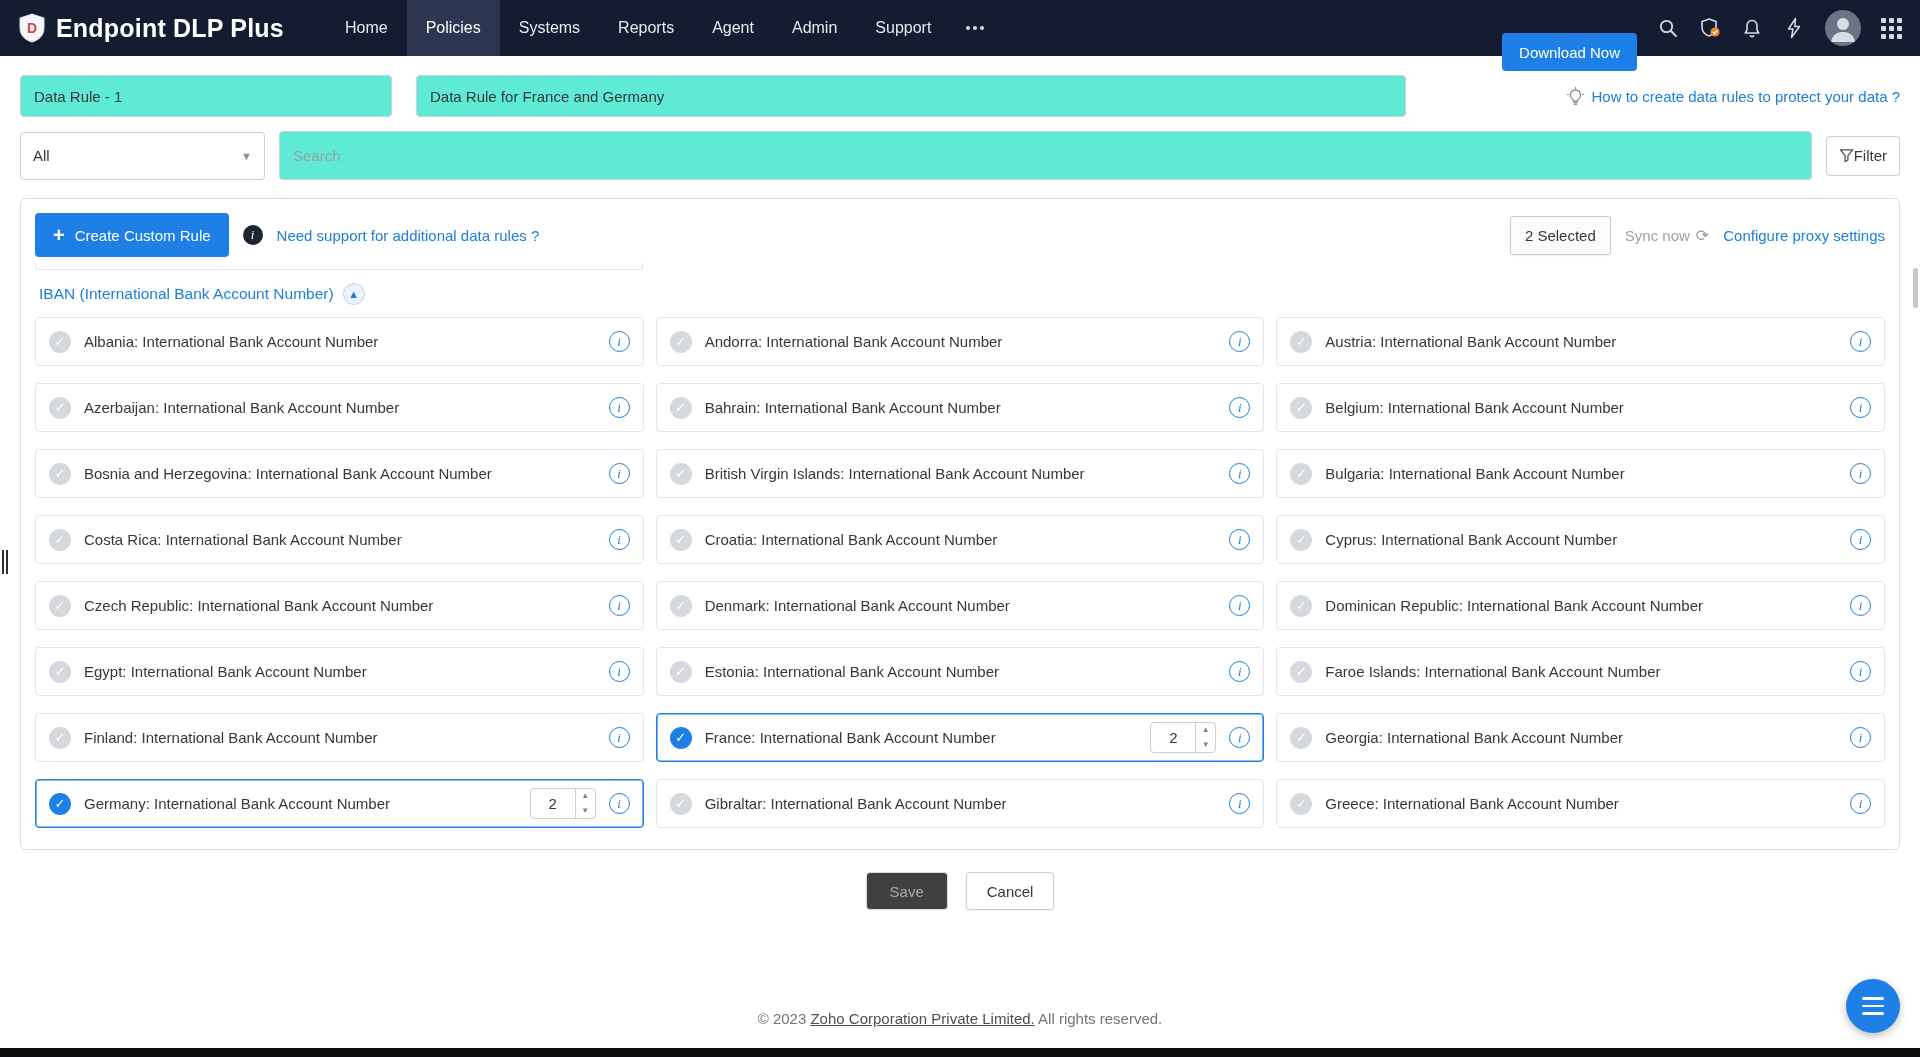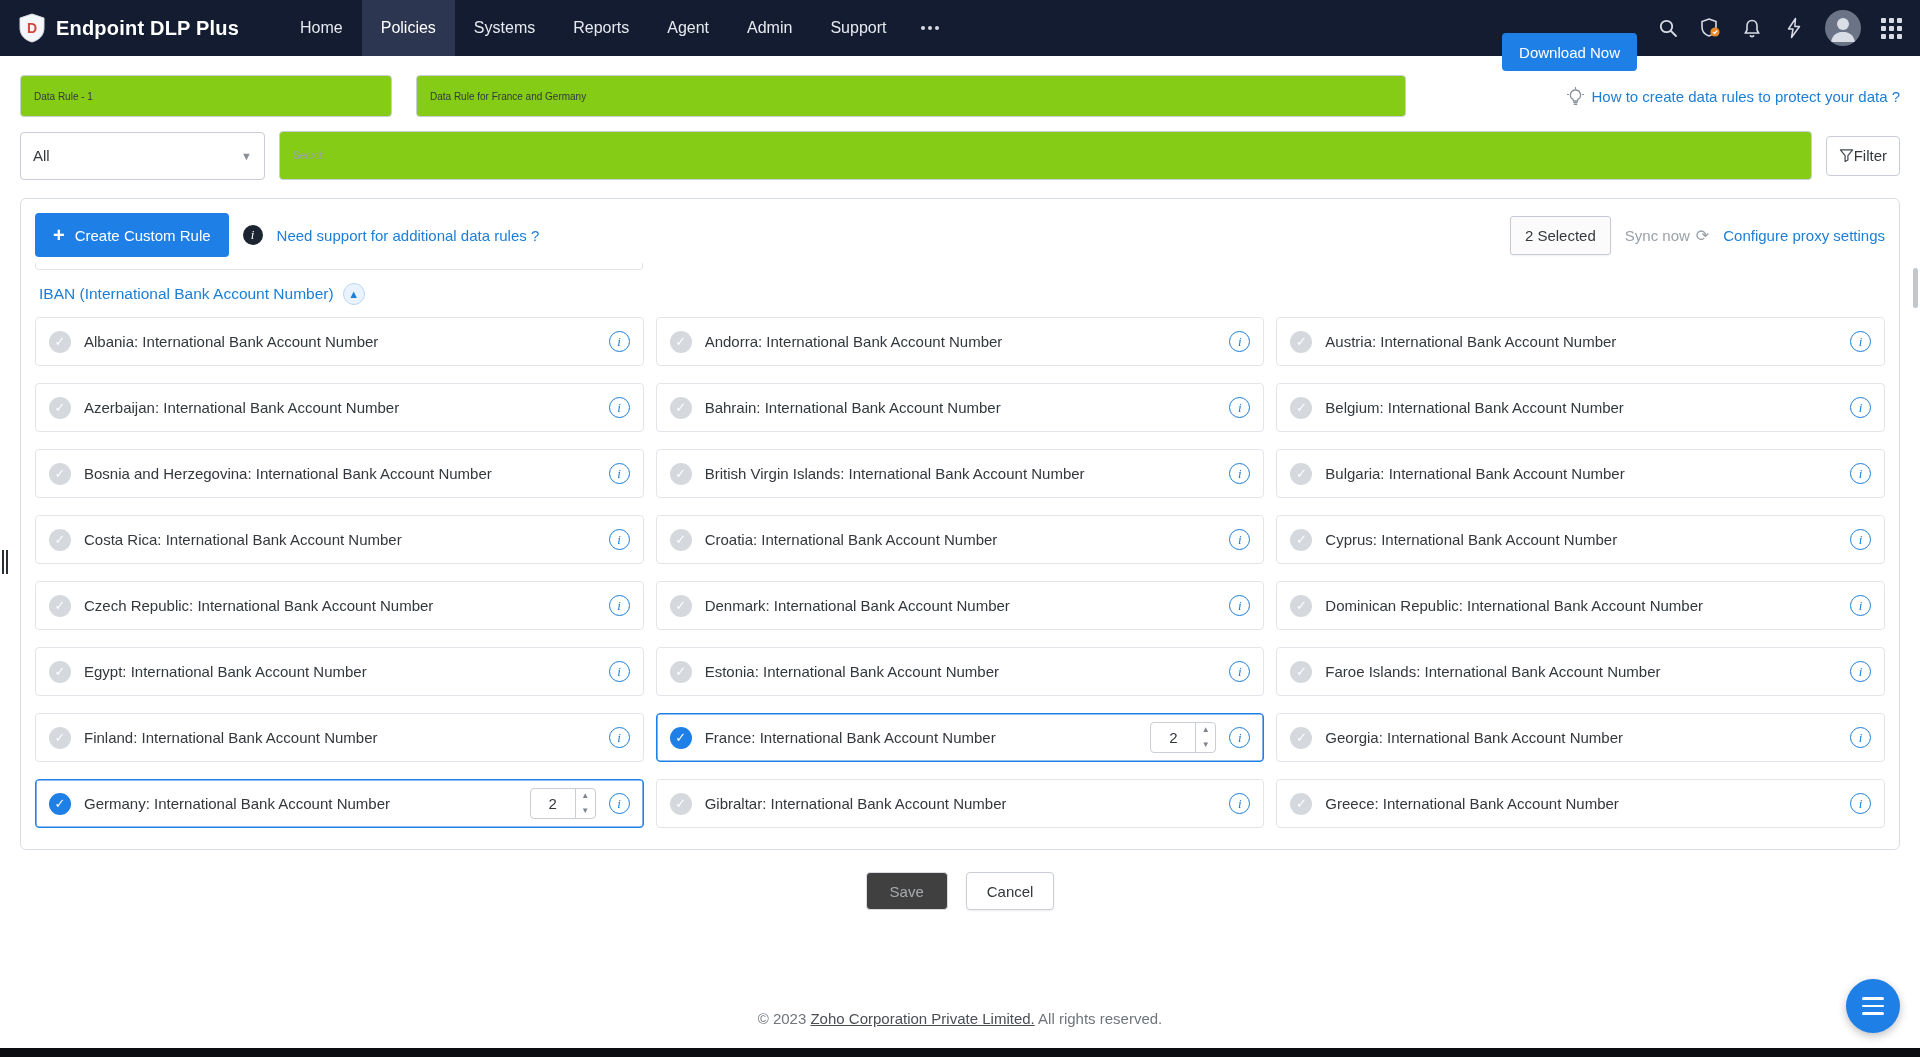--- a/index.html
+++ b/index.html
@@ -11,21 +11,21 @@
     color:#33383d;
   }
 
   
   .topnav {
     height:56px; background:#131c31; display:flex; align-items:center;
     padding:0 18px; color:#fff;
   }
   .brand { display:flex; align-items:center; gap:10px; }
   .brand-logo { width:28px; height:30px; display:block; }
-  .brand-title { font-size:20px; font-weight:bold; color:#ffffff; letter-spacing:.2px; }
+  .brand-title { font-size:25px; font-weight:bold; color:#ffffff; letter-spacing:.2px; }
   .nav-items { display:flex; margin-left:42px; height:56px; }
   .nav-item {
     padding:0 19px; line-height:56px; font-size:16px; color:#e8eaf0; cursor:pointer;
   }
   .nav-item.active { background:#2c3650; color:#ffffff; }
   .more-dots { display:flex; gap:3px; align-items:center; padding:0 16px; line-height:56px; cursor:pointer; }
   .more-dots i { width:4px; height:4px; border-radius:50%; background:#d7dbe4; display:block; }
   .nav-right { margin-left:auto; display:flex; align-items:center; gap:20px; }
   .btn-download {
     background:#1e7fe6; color:#fff; border:none; border-radius:4px;
@@ -36,21 +36,21 @@
     width:36px; height:36px; border-radius:50%; background:#6b7486; overflow:hidden;
     display:grid; place-items:center; cursor:pointer;
   }
   .apps-grid { display:grid; grid-template-columns:repeat(3,5px); grid-gap:3px; cursor:pointer; }
   .apps-grid i { width:5px; height:5px; border-radius:1px; background:#d7dbe4; display:block; }
 
   
   .rule-row { display:flex; align-items:center; gap:24px; padding:19px 20px 6px 20px; }
   .text-input {
     height:42px; border:1px solid #c9ced4; border-radius:4px; padding:16px 13px;
-    font-size:10px; font-family:inherit; color:#33383d; outline:none; background:#84cc16;
+    font-size:15px; font-family:inherit; color:#33383d; outline:none; background:#5eead4;
   }
   .rule-name { width:372px; }
   .rule-desc { width:990px; }
   .help-link {
     margin-left:auto; display:flex; align-items:center; gap:7px;
     color:#1c7ed6; font-size:15px; cursor:pointer; white-space:nowrap;
   }
 
   
   .filter-row { display:flex; align-items:center; gap:14px; padding:8px 20px; }

